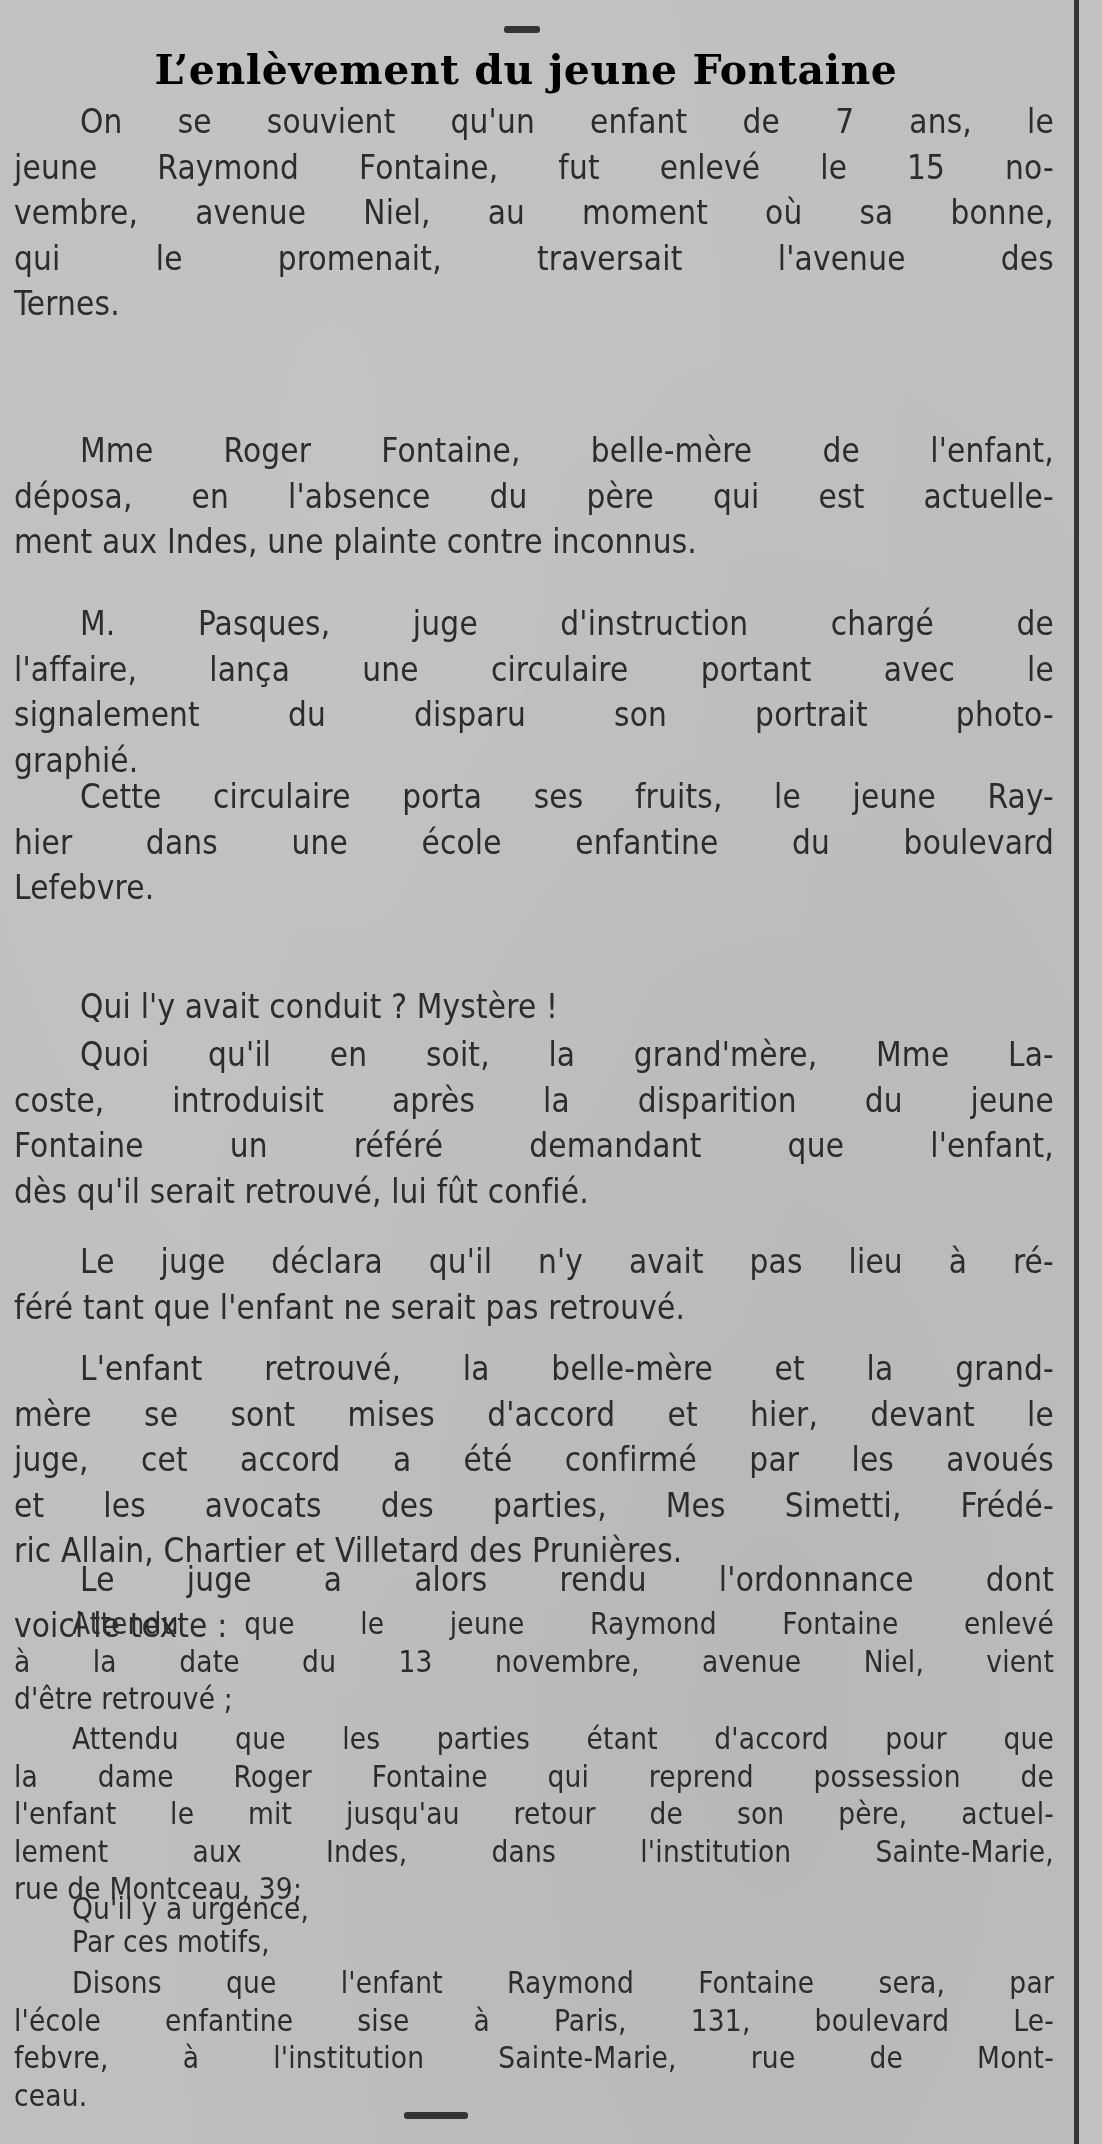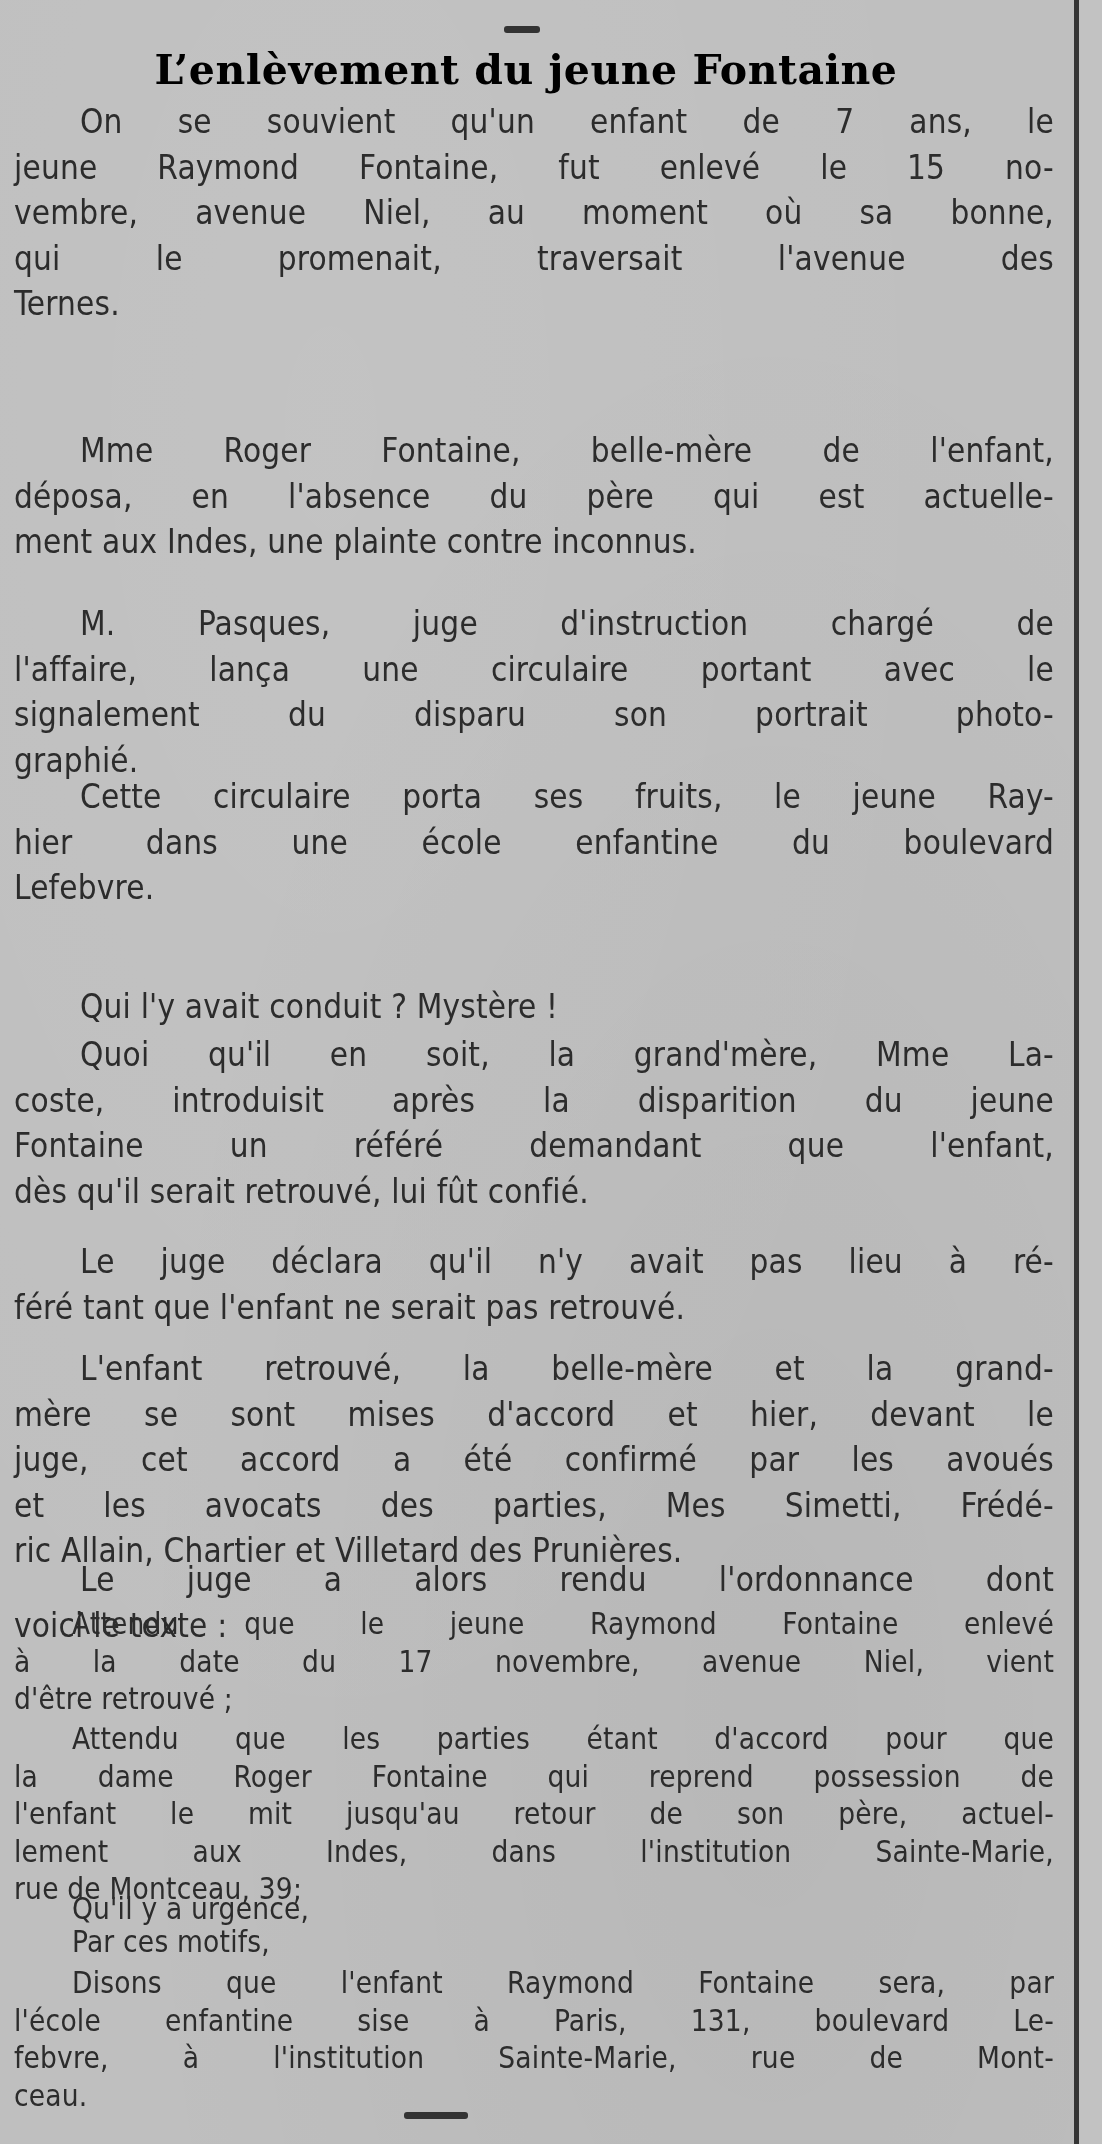--- a/index.html
+++ b/index.html
@@ -119,21 +119,21 @@
       <span class="ln">juge, cet accord a été confirmé par les avoués</span>
       <span class="ln">et les avocats des parties, Mes Simetti, Frédé-</span>
       <span class="ln last">ric Allain, Chartier et Villetard des Prunières.</span>
     </div>
     <div class="p " style="top: 1557px; line-height: 45.5px;">
       <span class="ln indent">Le juge a alors rendu l'ordonnance dont</span>
       <span class="ln last">voici le texte :</span>
     </div>
     <div class="p small" style="top: 1606px; line-height: 37.5px;">
       <span class="ln indent">Attendu que le jeune Raymond Fontaine enlevé</span>
-      <span class="ln">à la date du 17 novembre, avenue Niel, vient</span>
+      <span class="ln">à la date du 13 novembre, avenue Niel, vient</span>
       <span class="ln last">d'être retrouvé ;</span>
     </div>
     <div class="p small" style="top: 1721px; line-height: 37.5px;">
       <span class="ln indent">Attendu que les parties étant d'accord pour que</span>
       <span class="ln">la dame Roger Fontaine qui reprend possession de</span>
       <span class="ln">l'enfant le mit jusqu'au retour de son père, actuel-</span>
       <span class="ln">lement aux Indes, dans l'institution Sainte-Marie,</span>
       <span class="ln last">rue de Montceau, 39;</span>
     </div>
     <div class="p small" style="top: 1891px; line-height: 37.5px;">

